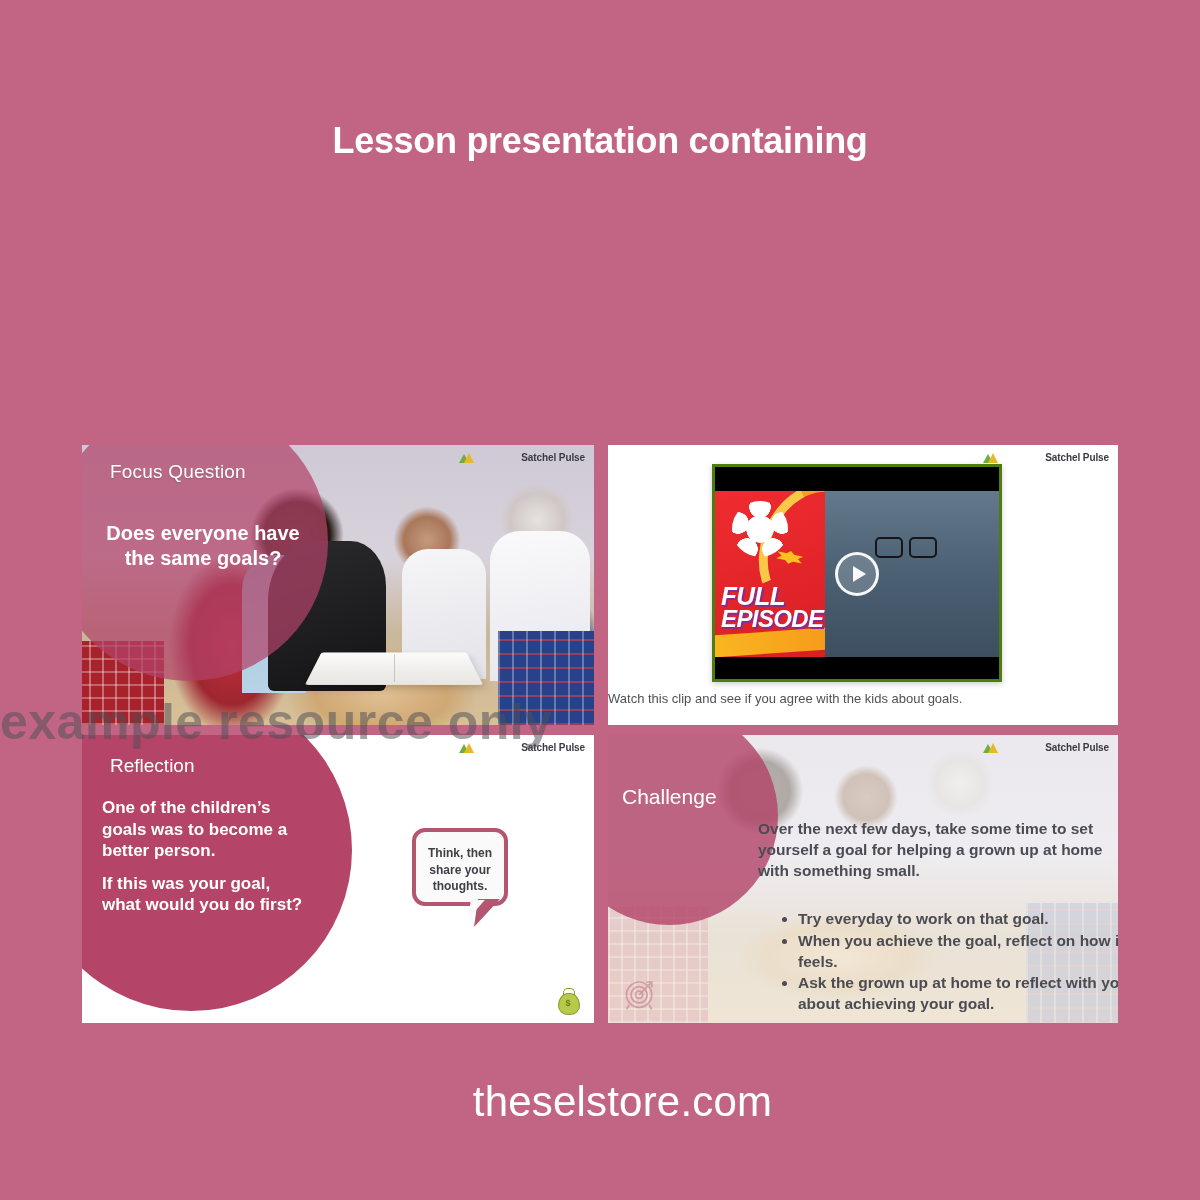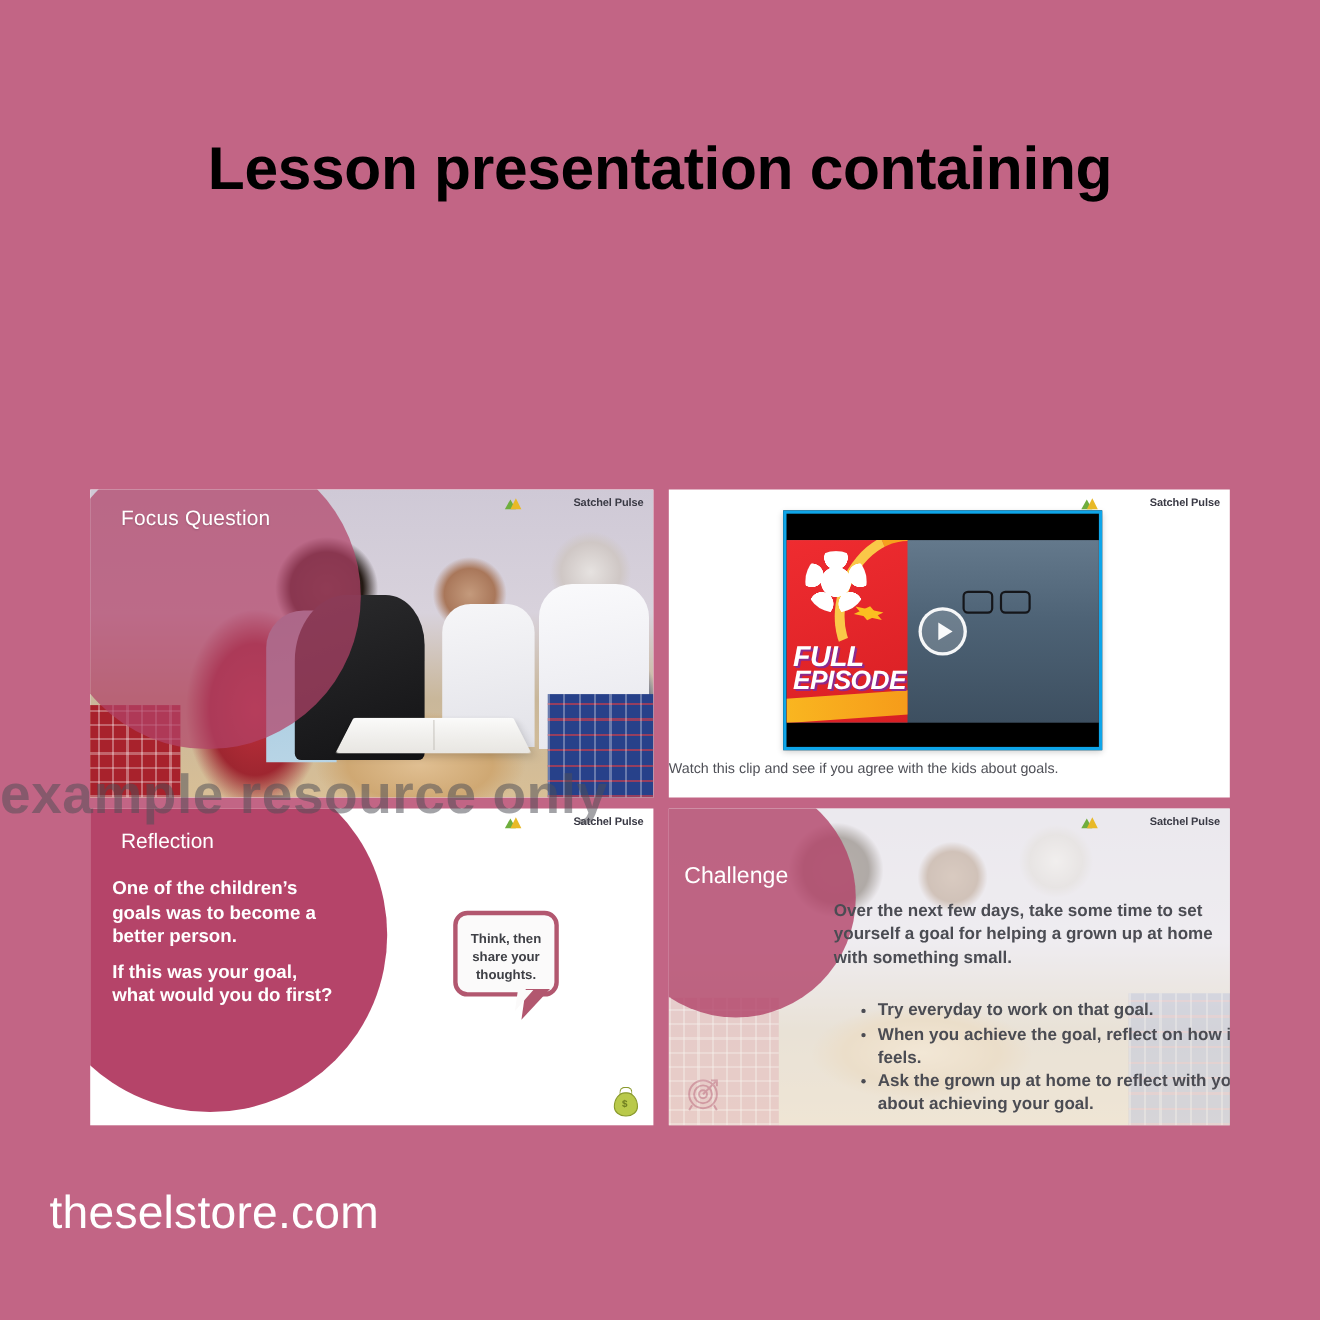--- a/index.html
+++ b/index.html
@@ -9,34 +9,35 @@
     font-family:"Liberation Sans", sans-serif;
     overflow:hidden;
     position:relative;
   }
 
   
   .headline{
     position:absolute;
     left:0;right:0;top:118px;
     text-align:center;
-    color:#000000;
-    font-size:55px;
+    color:#ffffff;
+    font-size:36px;
     line-height:1.30;
     font-weight:600;
     letter-spacing:-0.3px;
     padding:0 110px;
     box-sizing:border-box;
   }
   .headline .hl-line{display:block;}
 
   
   .footer-url{
     position:absolute;
     left:0;right:0;top:1078px;
+    text-align:center;
     color:#ffffff;
     font-size:42px;
     font-weight:400;
     letter-spacing:0.2px;
     padding-left:45px;
   }
 
   
   .grid{
     position:absolute;
@@ -148,21 +149,21 @@
   }
   .s1 .q-text{
     position:absolute;left:22px;top:76px;width:198px;z-index:10;
     color:#ffffff;font-size:20px;font-weight:700;line-height:1.26;
     text-align:center;
   }
 
   
   .s2 .video-frame{
     position:absolute;left:104px;top:19px;width:290px;height:218px;
-    border:3px solid #0ea5e9;background:#000;box-sizing:border-box;
+    border:3px solid #4d7c0f;background:#000;box-sizing:border-box;
     box-shadow:0 2px 6px rgba(0,0,0,.2);
   }
   .s2 .video-inner{
     position:absolute;left:0;right:0;top:24px;height:166px;overflow:hidden;
     background:linear-gradient(180deg,#64798c 0%,#4d6275 45%,#3d4f60 100%);
   }
   .s2 .vid-badge{
     position:absolute;left:0;top:0;width:110px;height:166px;
     background:linear-gradient(160deg,#ef2c30 0%,#d81f24 100%);
     overflow:hidden;
@@ -379,20 +380,21 @@
     </div>
     <div class="circle-overlay"></div>
     <div class="sp-logo">
       <span class="sp-mark">
           <i class="a"></i>
           <i class="b"></i>
         </span>
       <span class="sp-name">Satchel Pulse</span>
     </div>
     <div class="kicker">Focus Question</div>
+    <div class="q-text">Does everyone have the same goals?</div>
   </div>
 
   <div class="slide s2">
     <div class="sp-logo">
       <span class="sp-mark">
           <i class="a"></i>
           <i class="b"></i>
         </span>
       <span class="sp-name">Satchel Pulse</span>
     </div>

